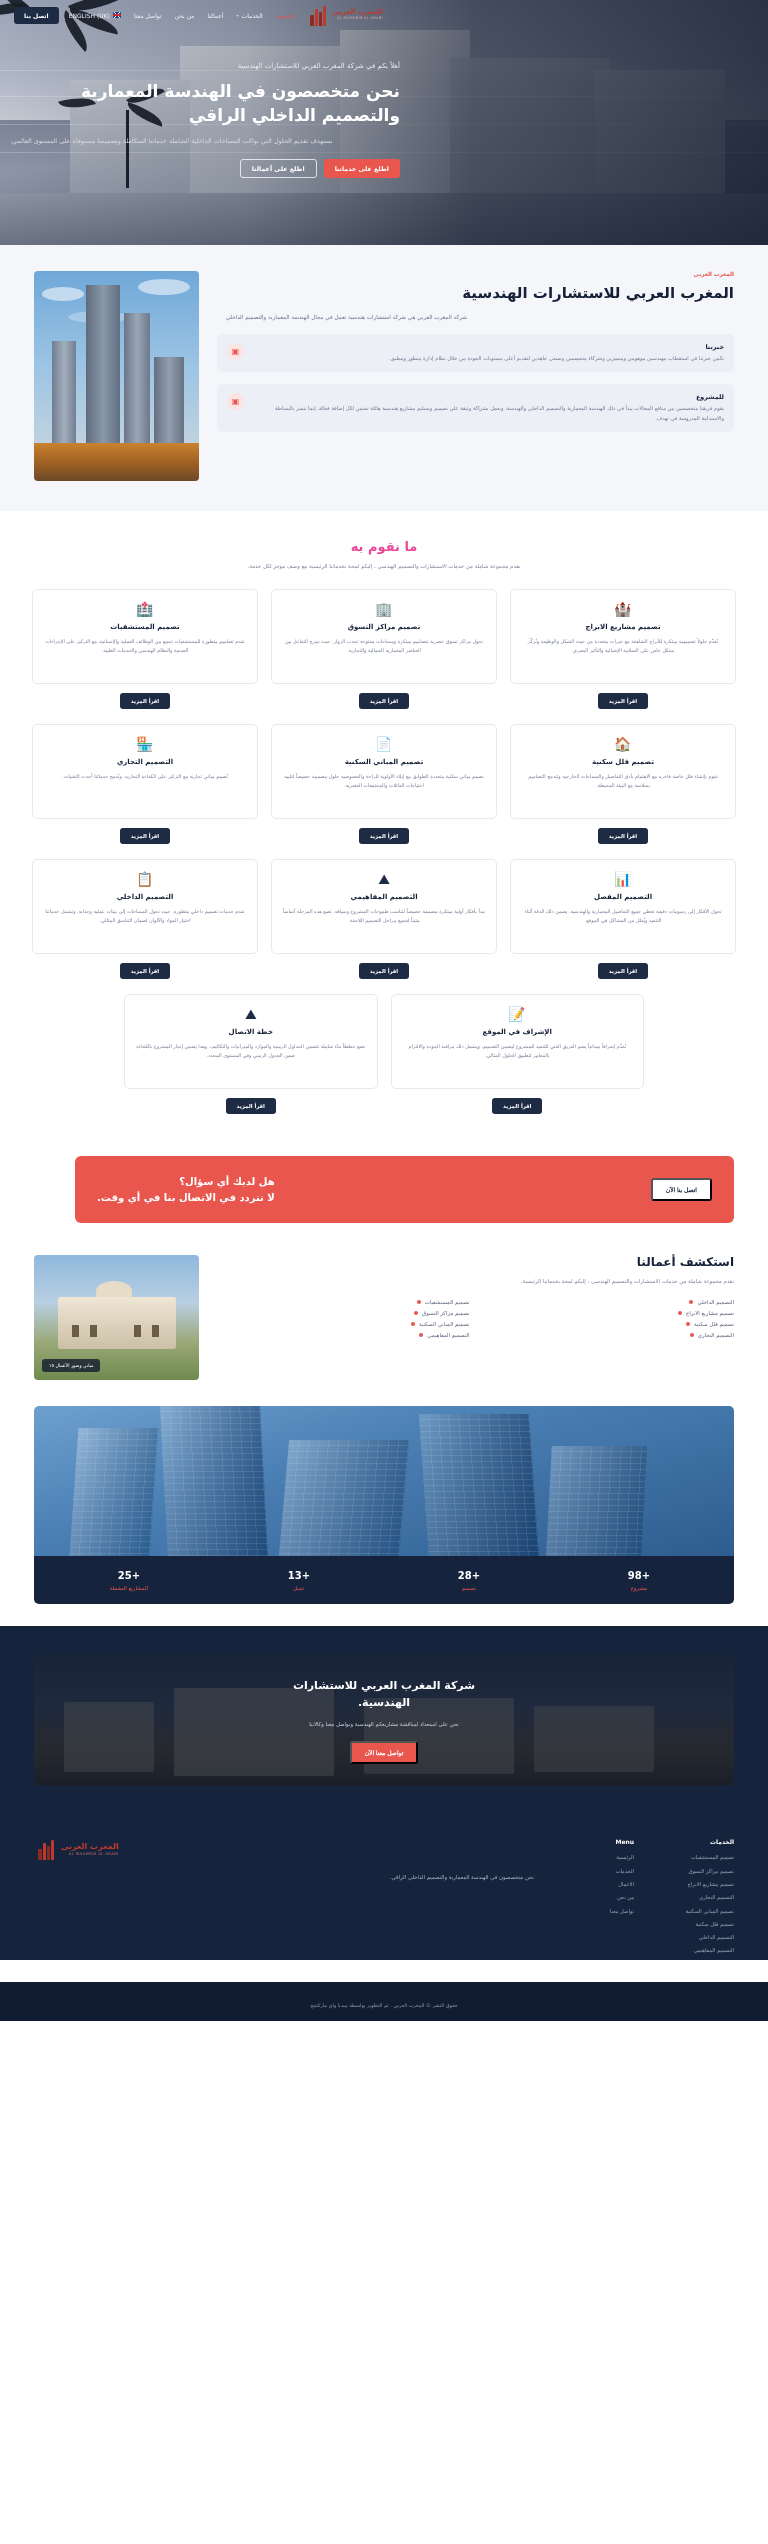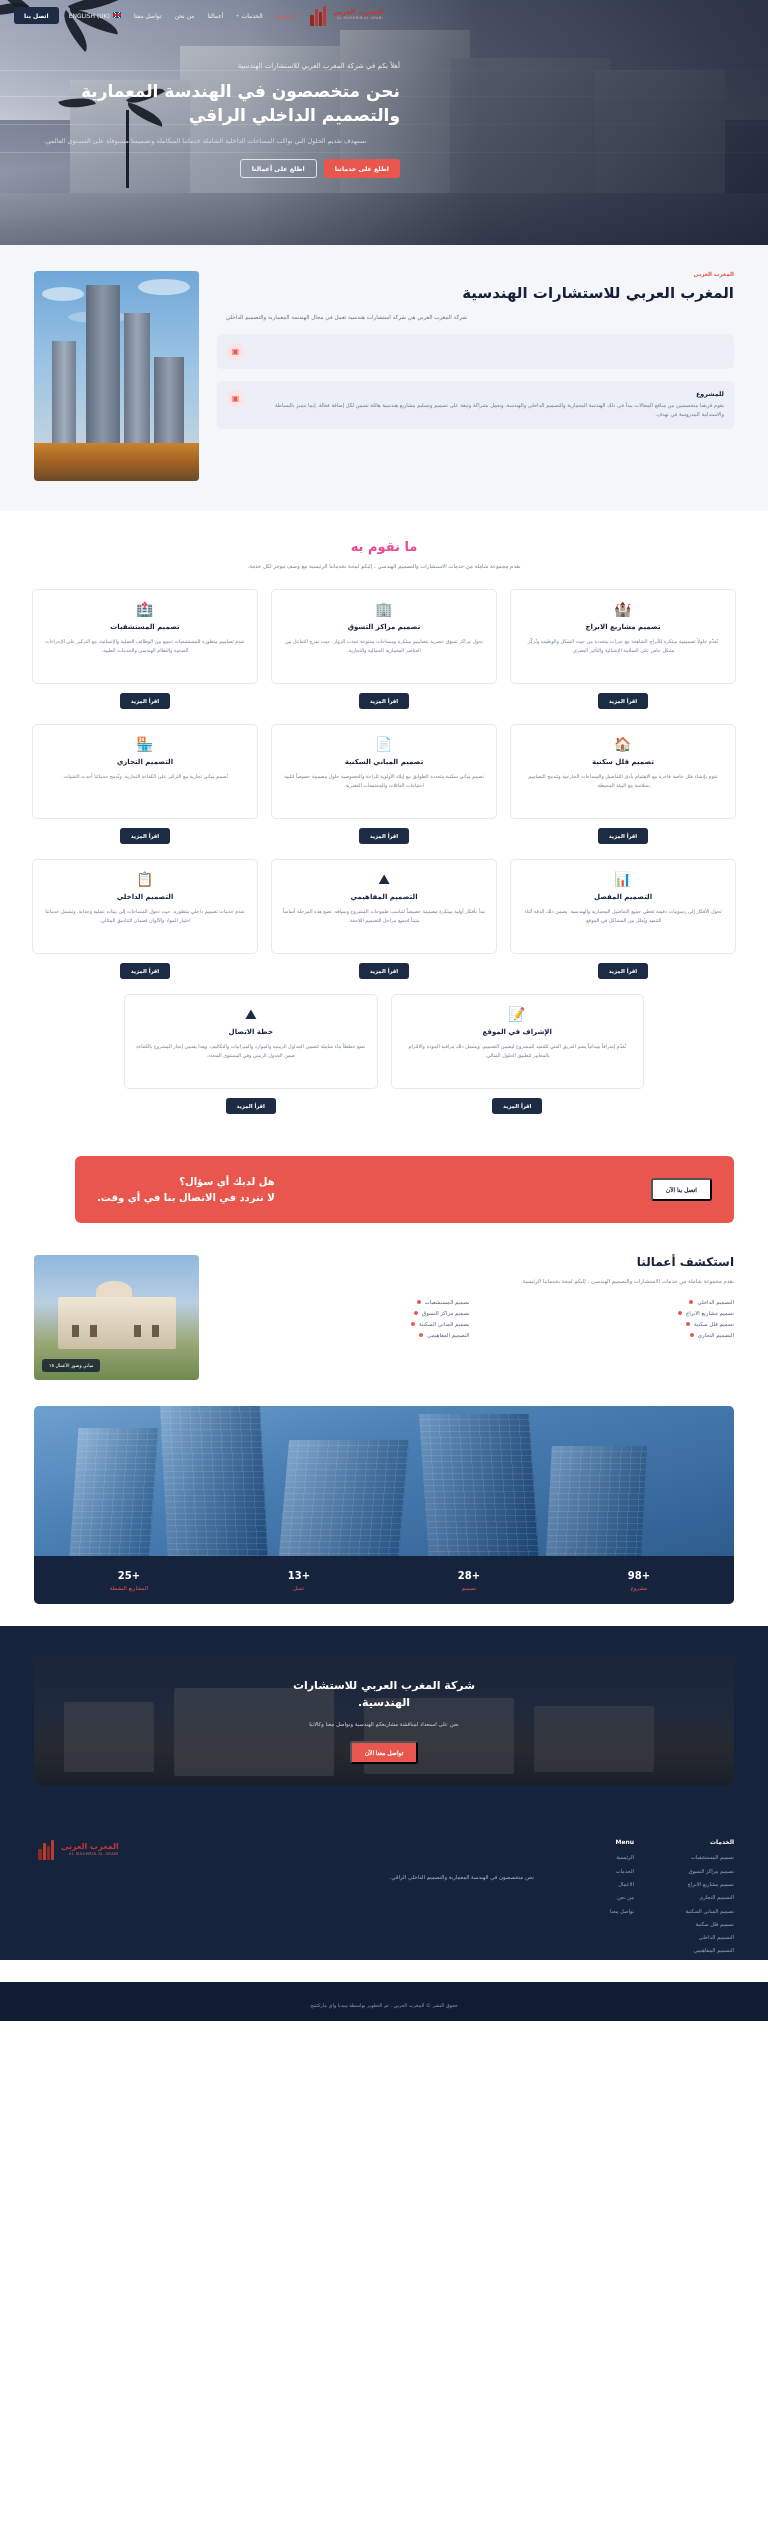--- a/index.html
+++ b/index.html
@@ -36,21 +36,21 @@
     position:absolute; inset:0;
     background:linear-gradient(270deg,rgba(14,22,40,.80) 0%,rgba(14,22,40,.62) 38%,rgba(14,22,40,.18) 68%,rgba(14,22,40,0) 100%);
   }
   .hero-inner {
     position:absolute; inset:0; padding:62px 36px 0 0;
     display:flex; flex-direction:column; align-items:flex-start; text-align:right;
   }
   .hero-block { width:100%; max-width:400px; margin-right:auto; padding-left:10px; }
   .hero-eyebrow { font-size:7px; color:#e6e9f0; letter-spacing:.2px; margin-bottom:9px; text-align:right; }
   .hero-title { font-size:17px; line-height:1.42; font-weight:700; color:#fff; text-align:right; }
-  .hero-desc { font-size:6.4px; line-height:1.75; color:#d6dae3; margin-top:9px; text-align:center; }
+  .hero-desc { font-size:6.4px; line-height:1.75; color:#d6dae3; margin-top:9px; text-align:left; }
   .hero-btns { display:flex; gap:7px; justify-content:flex-start; margin-top:12px; }
   .btn {
     display:inline-flex; align-items:center; gap:4px; font-size:6.3px; font-weight:700;
     padding:5px 11px; border-radius:3px; cursor:pointer; white-space:nowrap; border:none;
     font-family:inherit;
   }
   .btn-red { background:#e8564e; color:#fff; }
   .btn-outline { background:transparent; color:#fff; border:1px solid rgba(255,255,255,.75); }
 
   
@@ -304,20 +304,24 @@
   </section>
 
   <section class="about">
     <div class="about-left">
       <div class="tagline">المغرب العربي</div>
       <h2 class="about-title">المغرب العربي للاستشارات الهندسية</h2>
       <p class="about-desc">شركة المغرب العربي هي شركة استشارات هندسية تعمل في مجال الهندسة المعمارية والتصميم الداخلي</p>
 
       <div class="feat">
         <div class="feat-ico">▣</div>
+        <div class="feat-body">
+          <div class="feat-title">خبرتنا</div>
+          <div class="feat-text">تكمن خبرتنا في استقطاب مهندسين موهوبين ومتميزين وشركاء متحمسين ونسعى جاهدين لتقديم أعلى مستويات الجودة من خلال نظام إدارة متطور ومطبق.</div>
+        </div>
       </div>
 
       <div class="feat">
         <div class="feat-ico">▣</div>
         <div class="feat-body">
           <div class="feat-title">للمشروع</div>
           <div class="feat-text">يقوم فريقنا متخصصين من منافع المجالات يبدأ في ذلك الهندسة المعمارية والتصميم الداخلي والهندسة، ونعمل بشراكة وثيقة على تصميم وتسليم مشاريع هندسية هائلة تضمن لكل إضافة فعالة. إنما تتميز بالبساطة والاستدامة المدروسة في تهدف.</div>
         </div>
       </div>
     </div>

